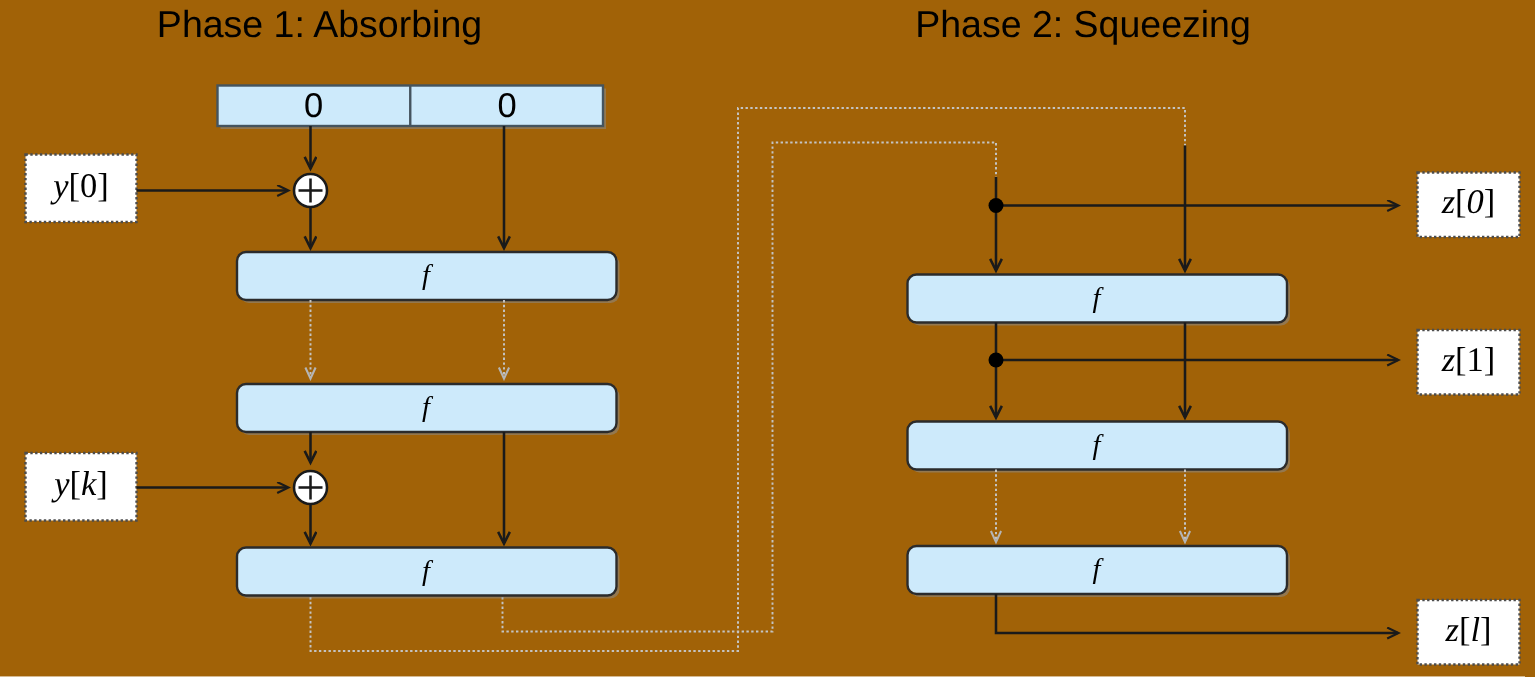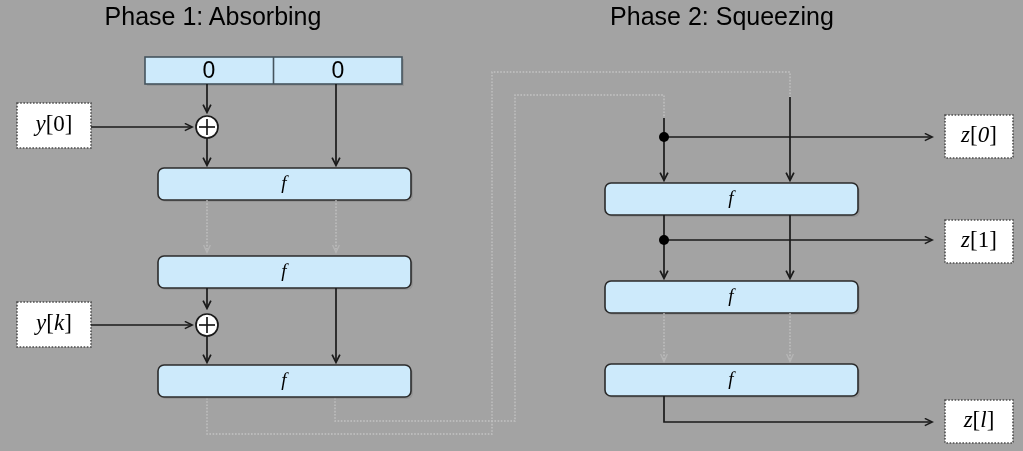--- a/index.html
+++ b/index.html
@@ -7,21 +7,21 @@
     padding: 0;
     background: #ffffff;
   }
   body {
     font-family: "Liberation Sans", sans-serif;
   }
   #canvas {
     position: relative;
     width: 1023px;
     height: 451px;
-    background: #a3a3a3;
+    background: #a16207;
     overflow: hidden;
     text-align: right;
   }
   #diagram-svg {
     position: absolute;
     left: 0;
     top: 0;
     width: 1023px;
     height: 451px;
   }

